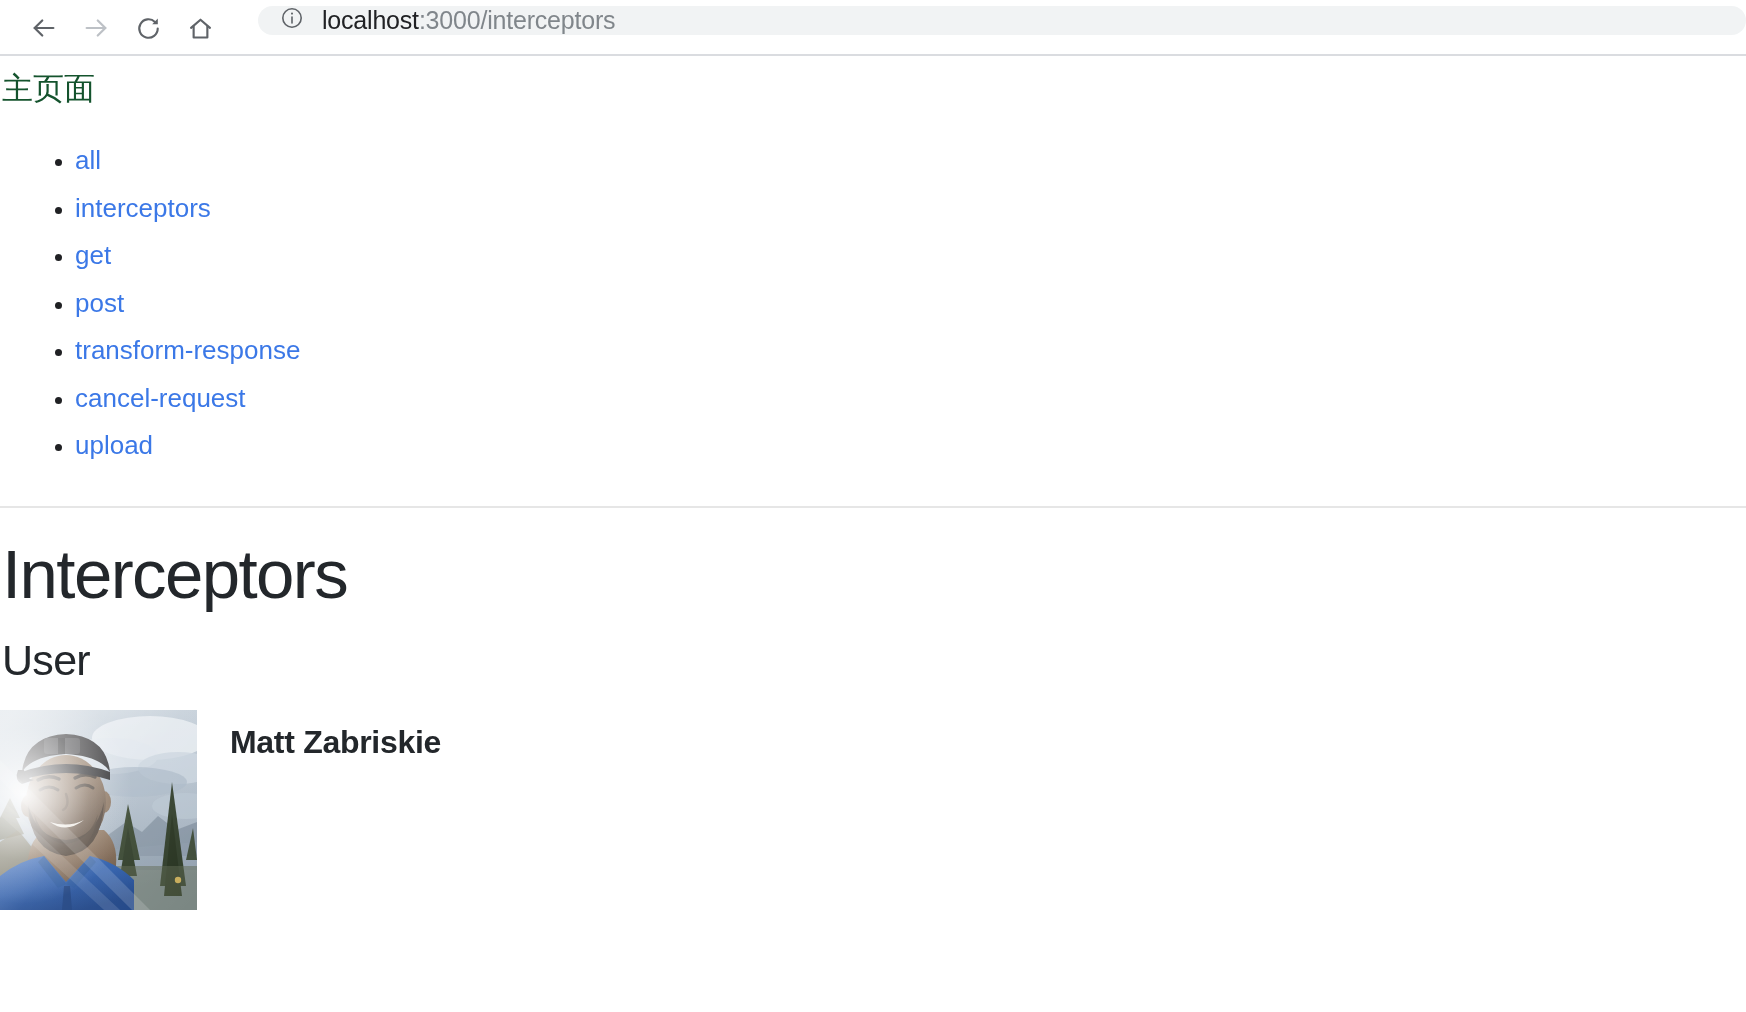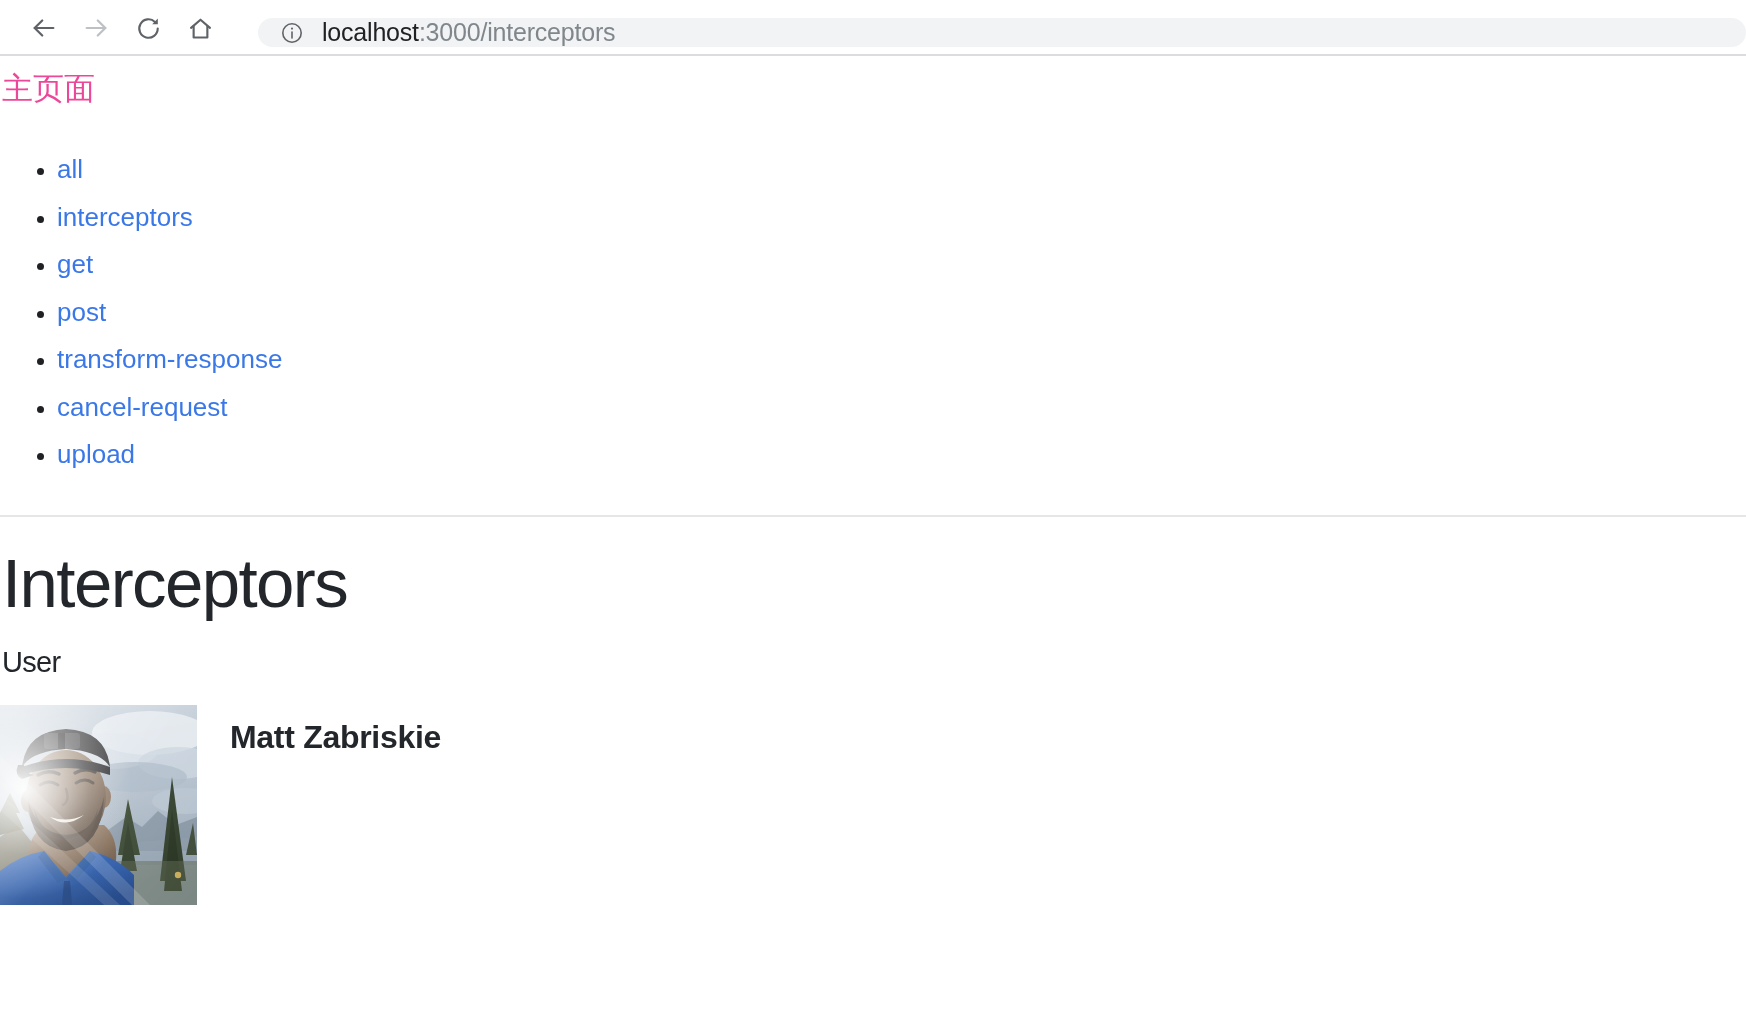--- a/index.html
+++ b/index.html
@@ -47,27 +47,27 @@
     background: transparent;
     border-radius: 50%;
     cursor: pointer;
     padding: 0;
   }
   .nav-btn svg { display: block; }
 
   .omnibox {
     position: absolute;
     left: 258px;
-    top: 18px;
+    top: 6px;
     right: 0;
     height: 29px;
     background: #f1f3f4;
     border-radius: 22px;
     display: flex;
-    align-items: center;
+    align-items: flex-start;
     padding-left: 22px;
     box-sizing: border-box;
     cursor: text;
   }
   .site-info-icon {
     width: 24px;
     height: 24px;
     flex: 0 0 24px;
     display: flex;
     align-items: center;
@@ -87,29 +87,29 @@
 
   
   .page {
     background: #ffffff;
     padding: 0;
     position: relative;
   }
   .page-heading {
     font-size: 31px;
     font-weight: 400;
-    color: #ec4899;
+    color: #14532d;
     margin: 0;
     padding: 14px 0 0 2px;
     line-height: 1.2;
   }
   .nav-list {
     list-style: disc;
-    margin: 39px 0 0 0;
-    padding-left: 57px;
+    margin: 30px 0 0 0;
+    padding-left: 75px;
     color: #000000;
   }
   .nav-list li {
     line-height: 47.5px;
     font-size: 26px;
   }
   .nav-list li::marker {
     font-size: 22px;
     color: #202124;
   }
@@ -128,21 +128,21 @@
   .content-title {
     font-size: 69px;
     font-weight: 400;
     letter-spacing: -1.6px;
     color: #23272b;
     margin: 0;
     padding: 32px 0 0 2px;
     line-height: 1.0;
   }
   .content-subtitle {
-    font-size: 29px;
+    font-size: 43px;
     font-weight: 400;
     letter-spacing: -0.7px;
     color: #23272b;
     margin: 0;
     padding: 30px 0 0 2px;
     line-height: 1.0;
   }
   .user-row {
     display: flex;
     align-items: flex-start;

